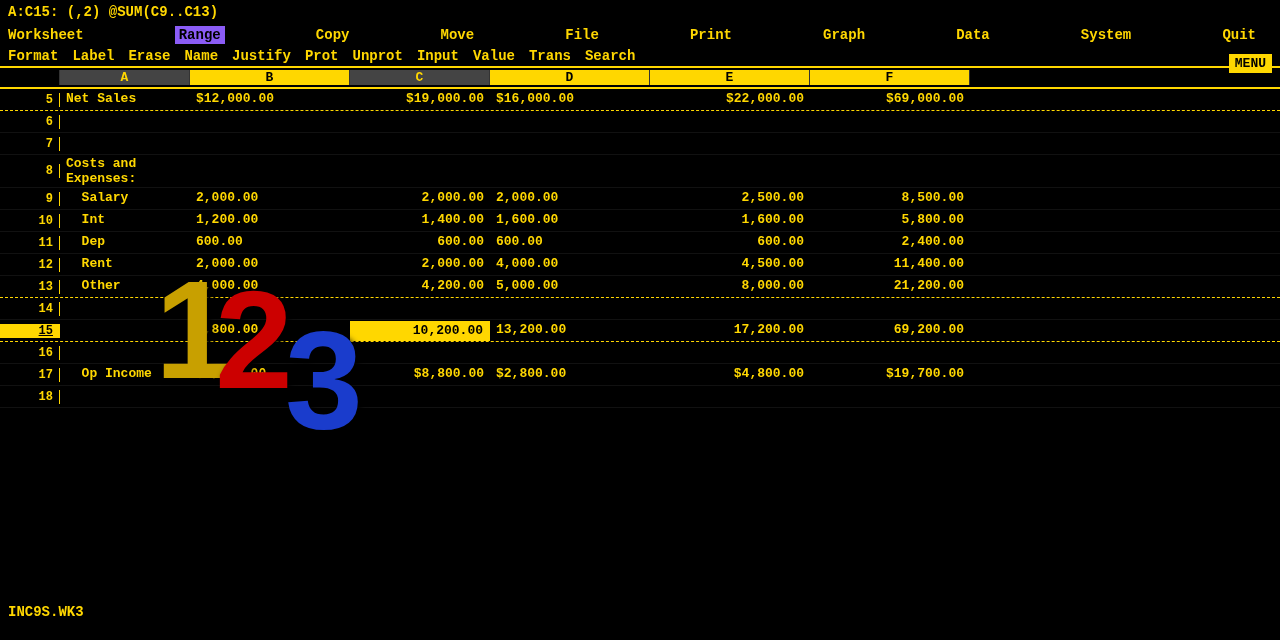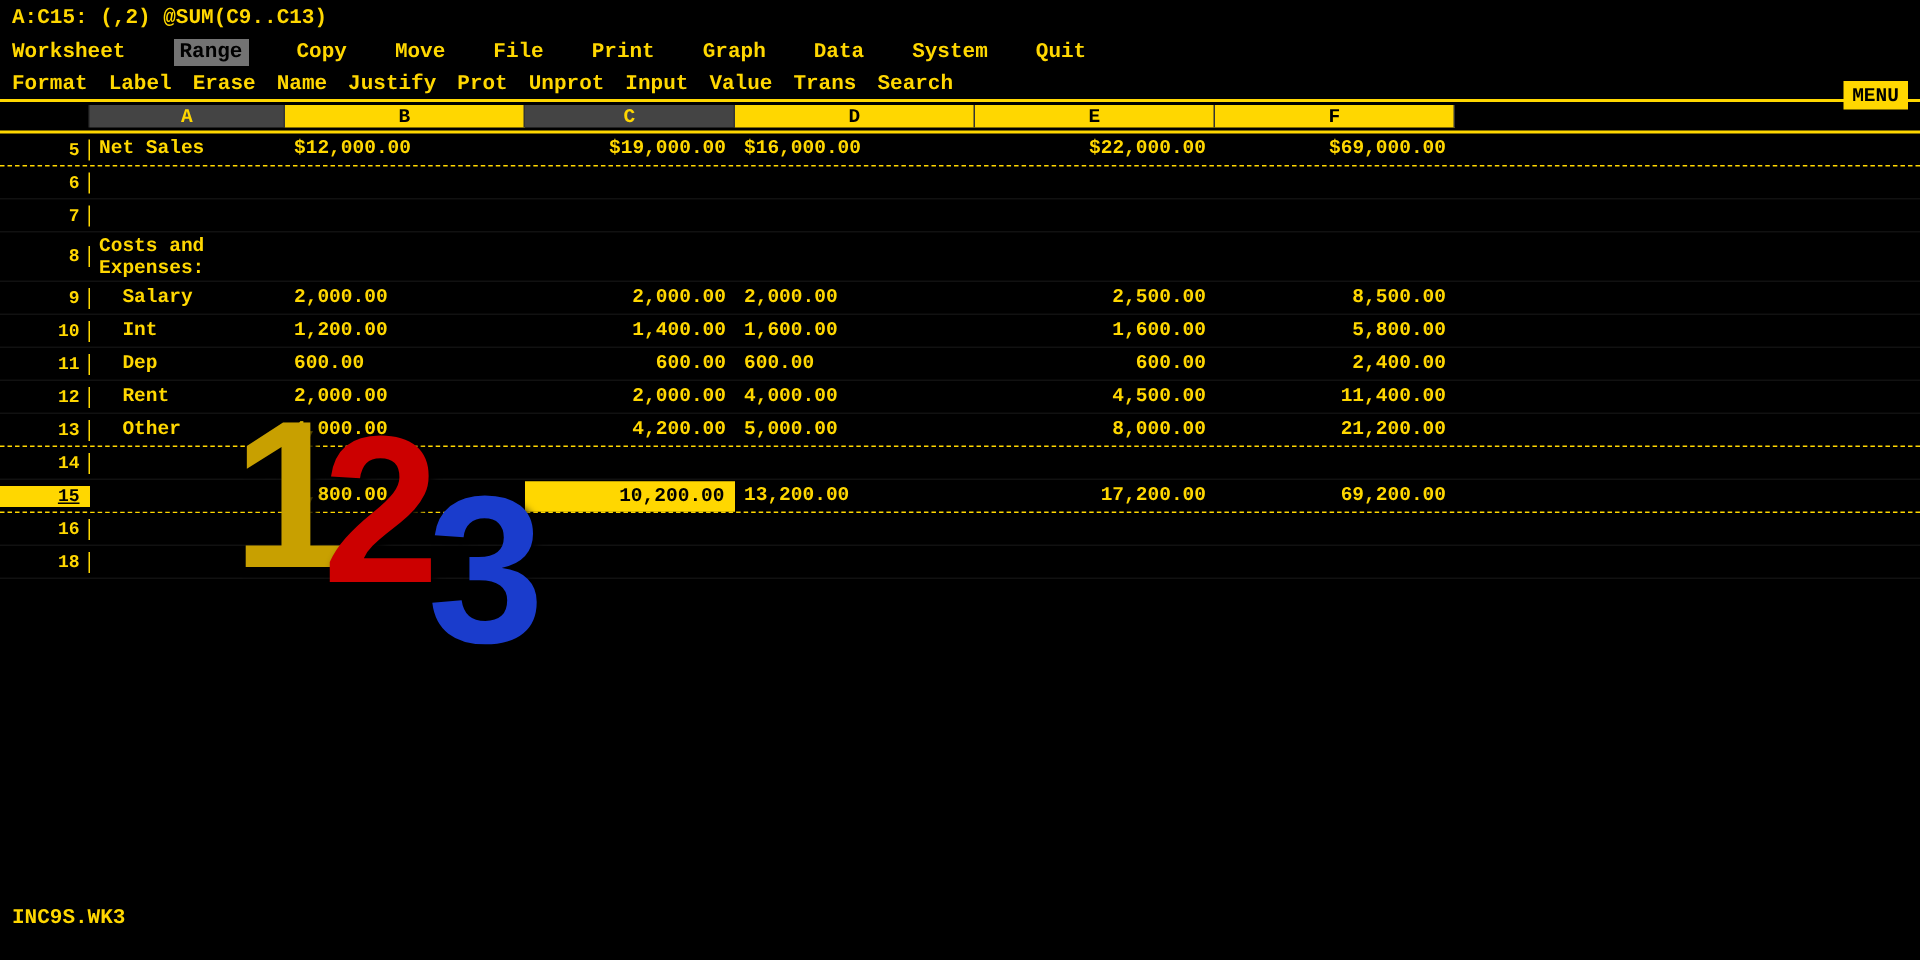--- a/index.html
+++ b/index.html
@@ -32,27 +32,28 @@
 
     
     .menu-bar {
       display: flex;
       align-items: center;
       padding: 2px 8px;
       color: #FFD700;
       font-size: 14px;
       font-weight: bold;
       gap: 16px;
+      justify-content: space-between;
     }
     .menu-bar span {
       margin-right: 16px;
       cursor: pointer;
     }
     .menu-bar span.highlighted {
-      background: #737373;
+      background: #8b5cf6;
       color: #000;
       padding: 1px 4px;
     }
 
     
     .menu-bar2 {
       display: flex;
       align-items: flex-start;
       padding: 2px 8px;
       color: #FFD700;
@@ -388,20 +389,29 @@
     <div class="ss-row empty-row">
       <div class="ss-row-num">16</div>
       <div class="ss-cell cell-a"></div>
       <div class="ss-cell cell-b"></div>
       <div class="ss-cell cell-c"></div>
       <div class="ss-cell cell-d"></div>
       <div class="ss-cell cell-e"></div>
       <div class="ss-cell cell-f"></div>
     </div>
 
+    <div class="ss-row">
+      <div class="ss-row-num">17</div>
+      <div class="ss-cell cell-a">&nbsp;&nbsp;Op Income</div>
+      <div class="ss-cell cell-b">$2,200.00</div>
+      <div class="ss-cell cell-c">$8,800.00</div>
+      <div class="ss-cell cell-d">$2,800.00</div>
+      <div class="ss-cell cell-e">$4,800.00</div>
+      <div class="ss-cell cell-f">$19,700.00</div>
+    </div>
 
     <div class="ss-row empty-row">
       <div class="ss-row-num">18</div>
       <div class="ss-cell cell-a"></div>
       <div class="ss-cell cell-b"></div>
       <div class="ss-cell cell-c"></div>
       <div class="ss-cell cell-d"></div>
       <div class="ss-cell cell-e"></div>
       <div class="ss-cell cell-f"></div>
     </div>

